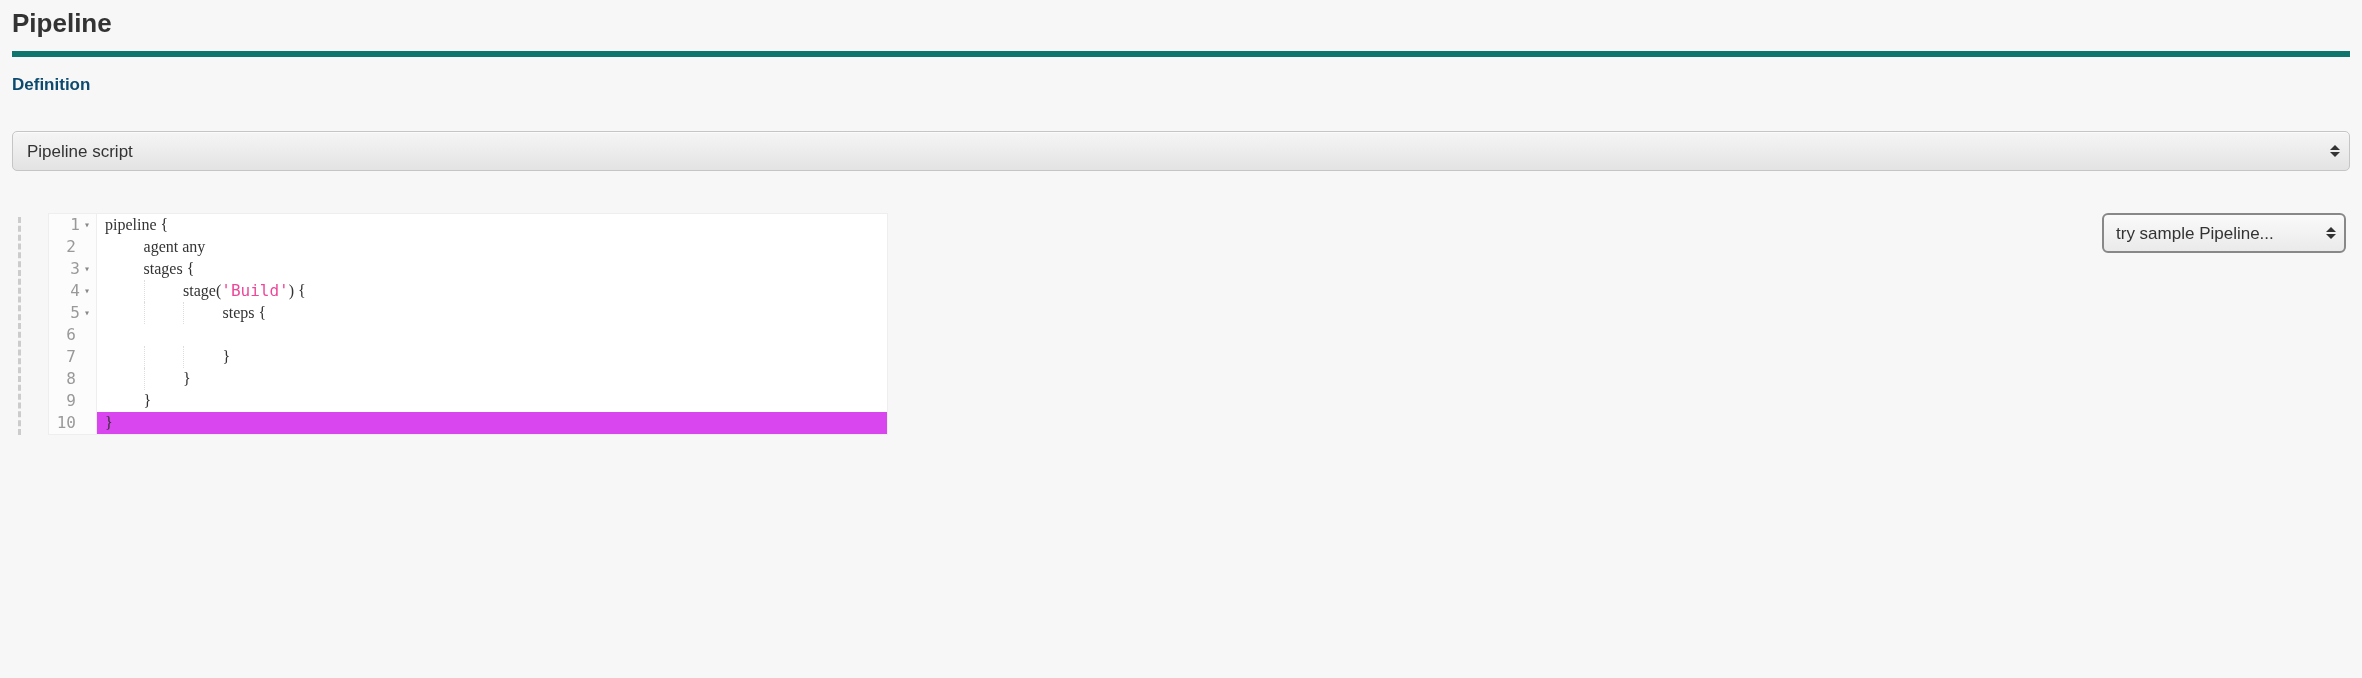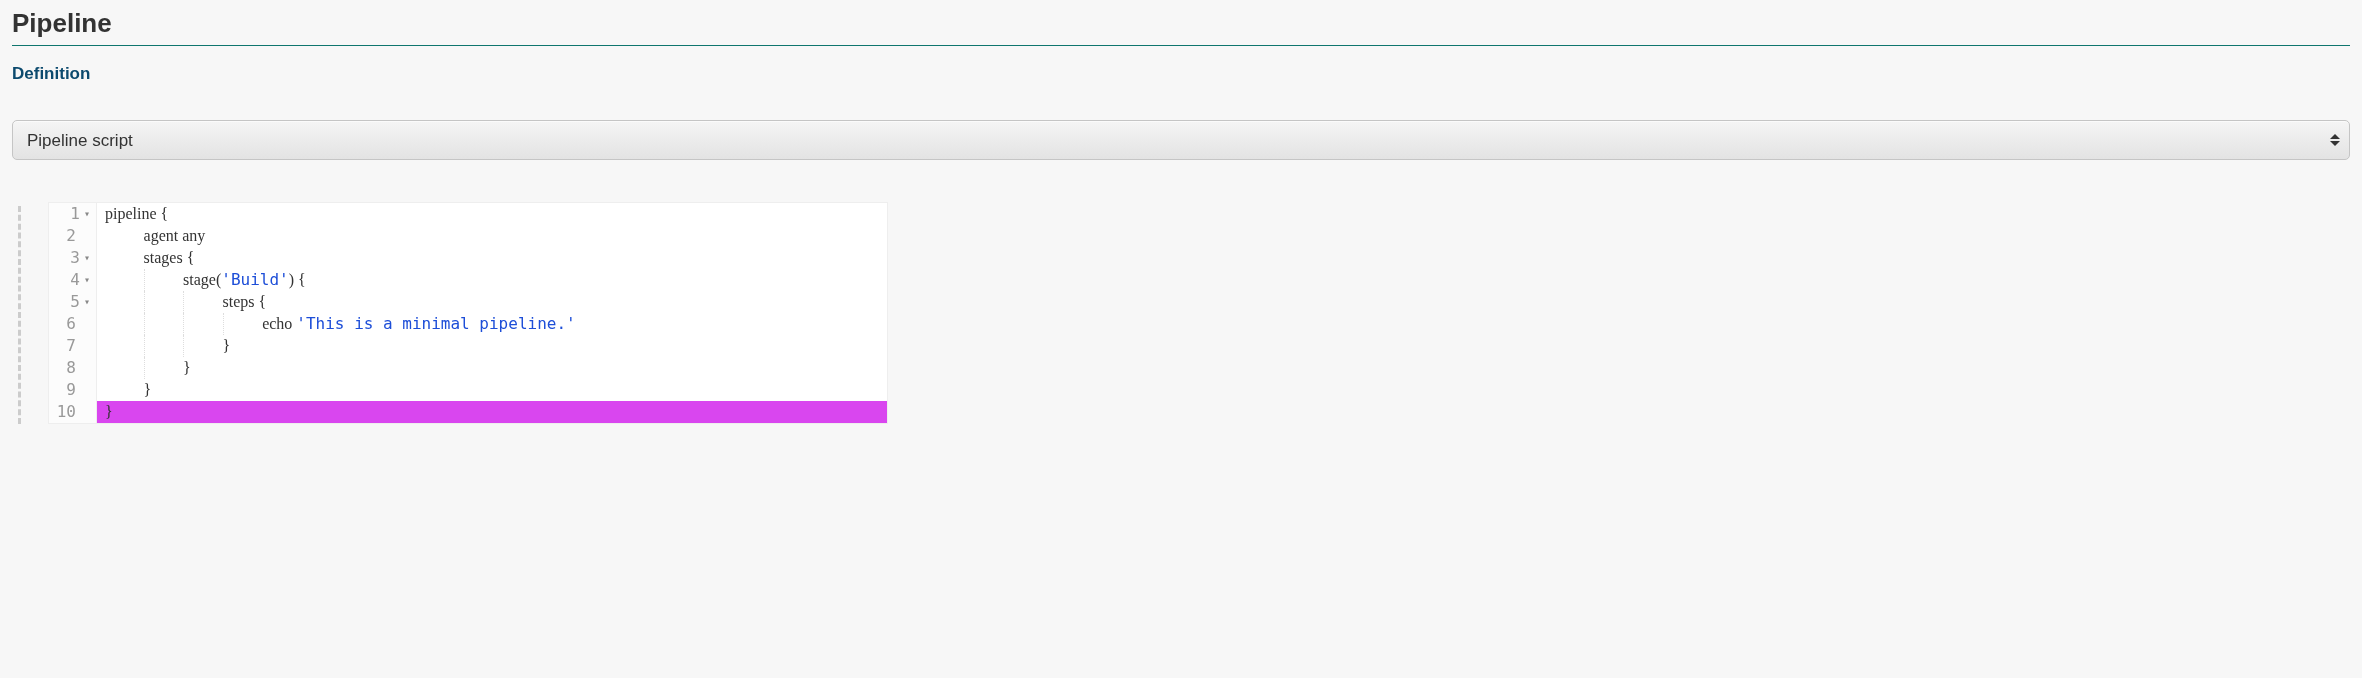--- a/index.html
+++ b/index.html
@@ -10,22 +10,22 @@
     body {
       font-family: -apple-system, BlinkMacSystemFont, "Segoe UI", Helvetica, Arial, sans-serif;
       background: #f7f7f7;
       color: #333;
       padding: 0 12px;
     }
     .section-title {
       font-size: 26px;
       font-weight: 700;
       color: #333;
-      padding: 8px 0 6px 0;
-      border-bottom: 1px solid #0f766e;
+      padding: 8px 0 12px 0;
+      border-bottom: 6px solid #0f766e;
     }
     .field-label {
       font-size: 17px;
       font-weight: 700;
       color: #0c4a6e;
       margin: 18px 0 12px 0;
     }
     .select-wrapper {
       position: relative;
       width: 100%;
@@ -138,21 +138,21 @@
     }
     .fold-icon {
       font-size: 10px;
       color: #888;
     }
     .code-content {
       padding-left: 8px;
       white-space: pre;
       position: relative;
     }
-    .tok-str { color: #1d4ed8; }
+    .tok-str { color: #ec4899; }
     .tok-plain { color: #333; font-family: Liberation Serif, serif; }
     .indent-guide {
       border-left: 1px dotted #ddd;
       display: inline-block;
       height: 22px;
       vertical-align: top;
     }
     .sample-select-wrapper {
       position: relative;
       margin-left: auto;
@@ -234,21 +234,20 @@
             <span>5</span>
             <span class="fold-icon">▾</span>
           </div>
           <div class="code-content">    <span class="indent-guide"></span>    <span class="indent-guide"></span>    <span class="tok-plain">steps {</span></div>
         </div>
         <div class="code-line">
           <div class="gutter">
             <span>6</span>
             <span style="width: 10px; display: inline-block;"></span>
           </div>
-          <div class="code-content">    <span class="indent-guide"></span>    <span class="indent-guide"></span>    <span class="indent-guide"></span>    <span class="tok-plain">echo </span><span class="tok-str">'This is a minimal pipeline.'</span></div>
         </div>
         <div class="code-line">
           <div class="gutter">
             <span>7</span>
             <span style="width: 10px; display: inline-block;"></span>
           </div>
           <div class="code-content">    <span class="indent-guide"></span>    <span class="indent-guide"></span>    <span class="tok-plain">}</span></div>
         </div>
         <div class="code-line">
           <div class="gutter">
@@ -265,14 +264,25 @@
           <div class="code-content">    <span class="tok-plain">}</span></div>
         </div>
         <div class="code-line highlighted">
           <div class="gutter">
             <span>10</span>
             <span style="width: 10px; display: inline-block;"></span>
           </div>
           <div class="code-content"><span class="tok-plain">}</span></div>
         </div>
       </div>
+    <div class="editor-side">
+      <div class="sample-select-wrapper">
+        <select class="sample-select">
+          <option>try sample Pipeline...</option>
+        </select>
+        <span class="select-caret">
+          <span class="caret-up"></span>
+          <span class="caret-down"></span>
+        </span>
+      </div>
+    </div>
   </div>
 </div>
 
 </body></html>

